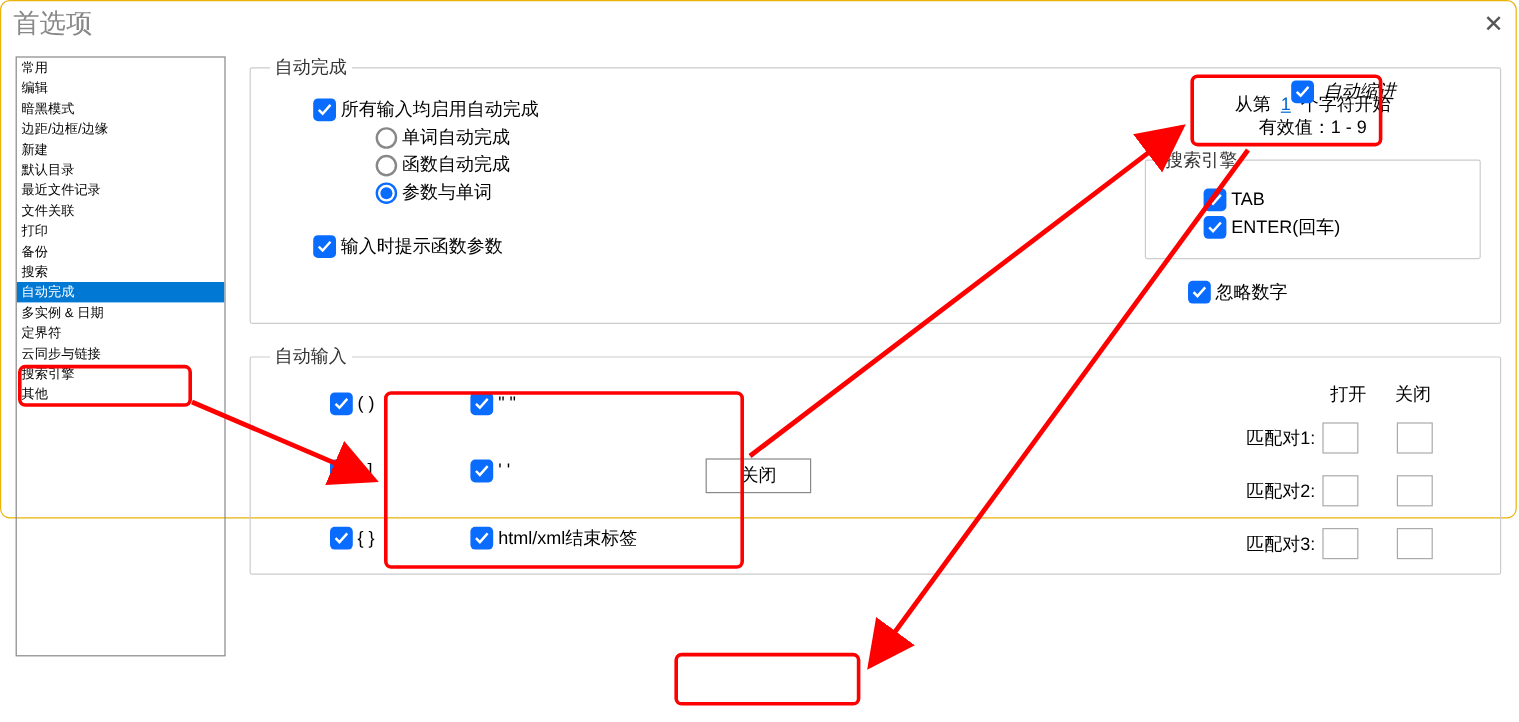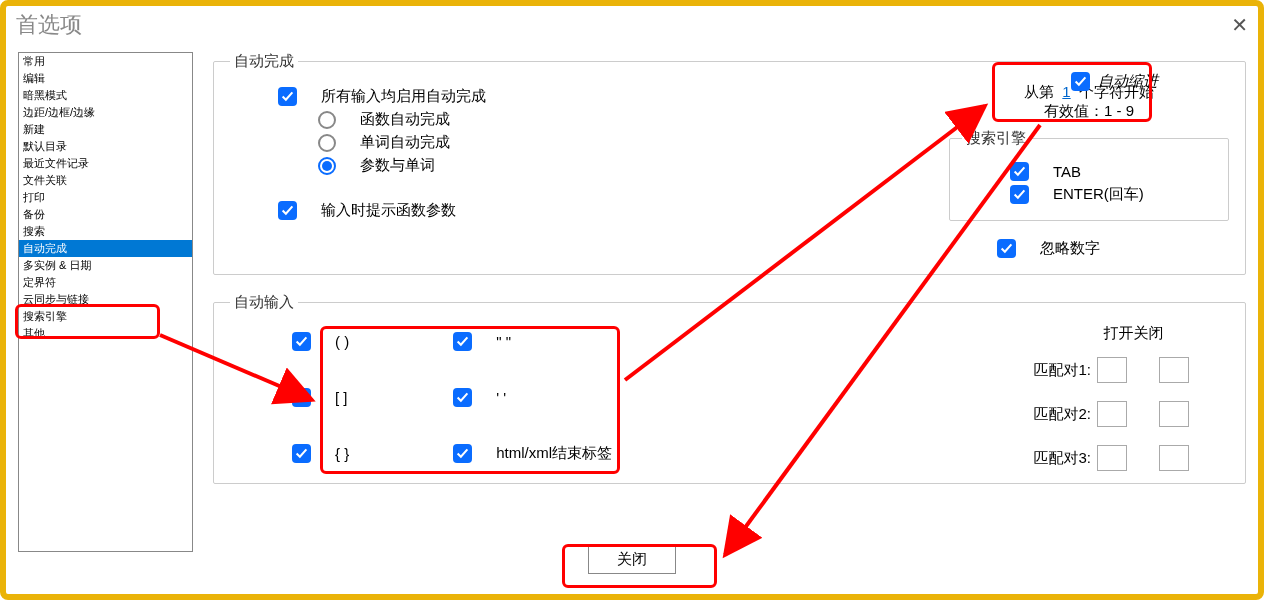--- a/index.html
+++ b/index.html
@@ -1,43 +1,43 @@
 <!DOCTYPE html>
 <html><head>
   <meta charset="utf-8">
   <style>
     * { box-sizing: border-box; margin: 0; padding: 0; font-family: "Microsoft YaHei", sans-serif; }
     body { background: #fff; width: 1266px; height: 602px; overflow: hidden; position: relative; }
-    .window { border: 6px solid #eab308; border-radius: 8px; width: 1264px; height: 600px; position: relative; background: #fff; }
+    .window { border: 1px solid #eab308; border-radius: 8px; width: 1264px; height: 432px; position: relative; background: #fff; }
     .titlebar { display: flex; justify-content: space-between; align-items: center; padding: 4px 10px; font-size: 22px; color: #888; }
     .close-x { font-size: 20px; color: #555; cursor: pointer; font-weight: 100; }
     .content { display: flex; padding: 8px 12px; gap: 20px; }
     .sidebar { border: 1px solid #888; width: 175px; height: 500px; overflow: auto; font-size: 11px; }
     .sidebar-item { padding: 1px 4px; cursor: pointer; white-space: nowrap; }
     .sidebar-item.selected { background: #0078d4; color: #fff; }
     .main { flex: 1; position: relative; }
     fieldset { border: 1px solid #ccc; border-radius: 2px; padding: 12px 16px; margin-bottom: 18px; position: relative; }
     legend { font-size: 15px; color: #333; padding: 0 4px; }
-    .row { display: flex; align-items: center; gap: 24px; margin: 4px 16px; font-size: 15px; padding-left: 32px; }
+    .row { display: flex; align-items: center; gap: 4px; margin: 4px 4px; font-size: 15px; padding-left: 32px; }
     .checkbox { width: 19px; height: 19px; border-radius: 4px; background: #0a6cff; display: inline-flex; align-items: center; justify-content: center; }
     .checkbox svg { width: 13px; height: 13px; }
     .radio { width: 18px; height: 18px; border-radius: 50%; border: 2px solid #888; display: inline-flex; align-items: center; justify-content: center; }
     .radio.checked { border-color: #0a6cff; }
     .radio.checked::after { content: ""; width: 10px; height: 10px; border-radius: 50%; background: #0a6cff; }
     .indent { margin-left: 56px; }
     .top-row { display: flex; justify-content: space-between; }
     .left-col { flex: 1; }
     .right-col { width: 280px; font-size: 15px; }
     .insert-fieldset { border: 1px solid #ccc; padding: 10px 12px 12px; margin-top: 8px; }
     .link { color: #0066cc; text-decoration: underline; cursor: pointer; }
     .bottom-section { display: flex; gap: 40px; }
     .auto-input-left { display: grid; grid-template-columns: auto auto; gap: 22px 40px; align-items: center; }
     .pair-row { display: flex; align-items: center; gap: 6px; font-size: 15px; }
     .tiny-input { width: 30px; height: 26px; border: 1px solid #aaa; }
-    .pair-header { display: flex; margin-left: 70px; font-size: 15px; align-items: center; }
+    .pair-header { display: flex; gap: 24px; margin-left: 70px; font-size: 15px; align-items: center; }
     .close-btn { border: 1px solid #888; background: #fff; padding: 4px 28px; font-size: 15px; cursor: pointer; position: absolute; bottom: 20px; left: 50%; transform: translateX(-50%); }
     .auto-indent { position: absolute; right: 100px; top: 66px; display: flex; align-items: flex-end; gap: 8px; font-size: 15px; font-style: italic; }
     
     .anno { position: absolute; border: 3px solid #ff0000; pointer-events: none; }
     svg.arrows { position: absolute; top: 0; left: 0; width: 1266px; height: 602px; pointer-events: none; }
   </style>
 </head>
 <body>
 
 <div class="window">
@@ -75,25 +75,25 @@
             <div class="row">
               <span class="checkbox">
                   <svg viewBox="0 0 16 16">
                     <path d="M2 8 L6 12 L14 3" stroke="#fff" stroke-width="2.5" fill="none"></path>
                   </svg>
                 </span>
               <span>所有输入均启用自动完成</span>
             </div>
             <div class="row indent">
               <span class="radio"></span>
-              <span>函数自动完成</span>
+              <span>单词自动完成</span>
             </div>
             <div class="row indent">
               <span class="radio"></span>
-              <span>单词自动完成</span>
+              <span>函数自动完成</span>
             </div>
             <div class="row indent">
               <span class="radio checked"></span>
               <span>参数与单词</span>
             </div>
             <div style="height:18px"></div>
             <div class="row">
               <span class="checkbox">
                   <svg viewBox="0 0 16 16">
                     <path d="M2 8 L6 12 L14 3" stroke="#fff" stroke-width="2.5" fill="none"></path>

